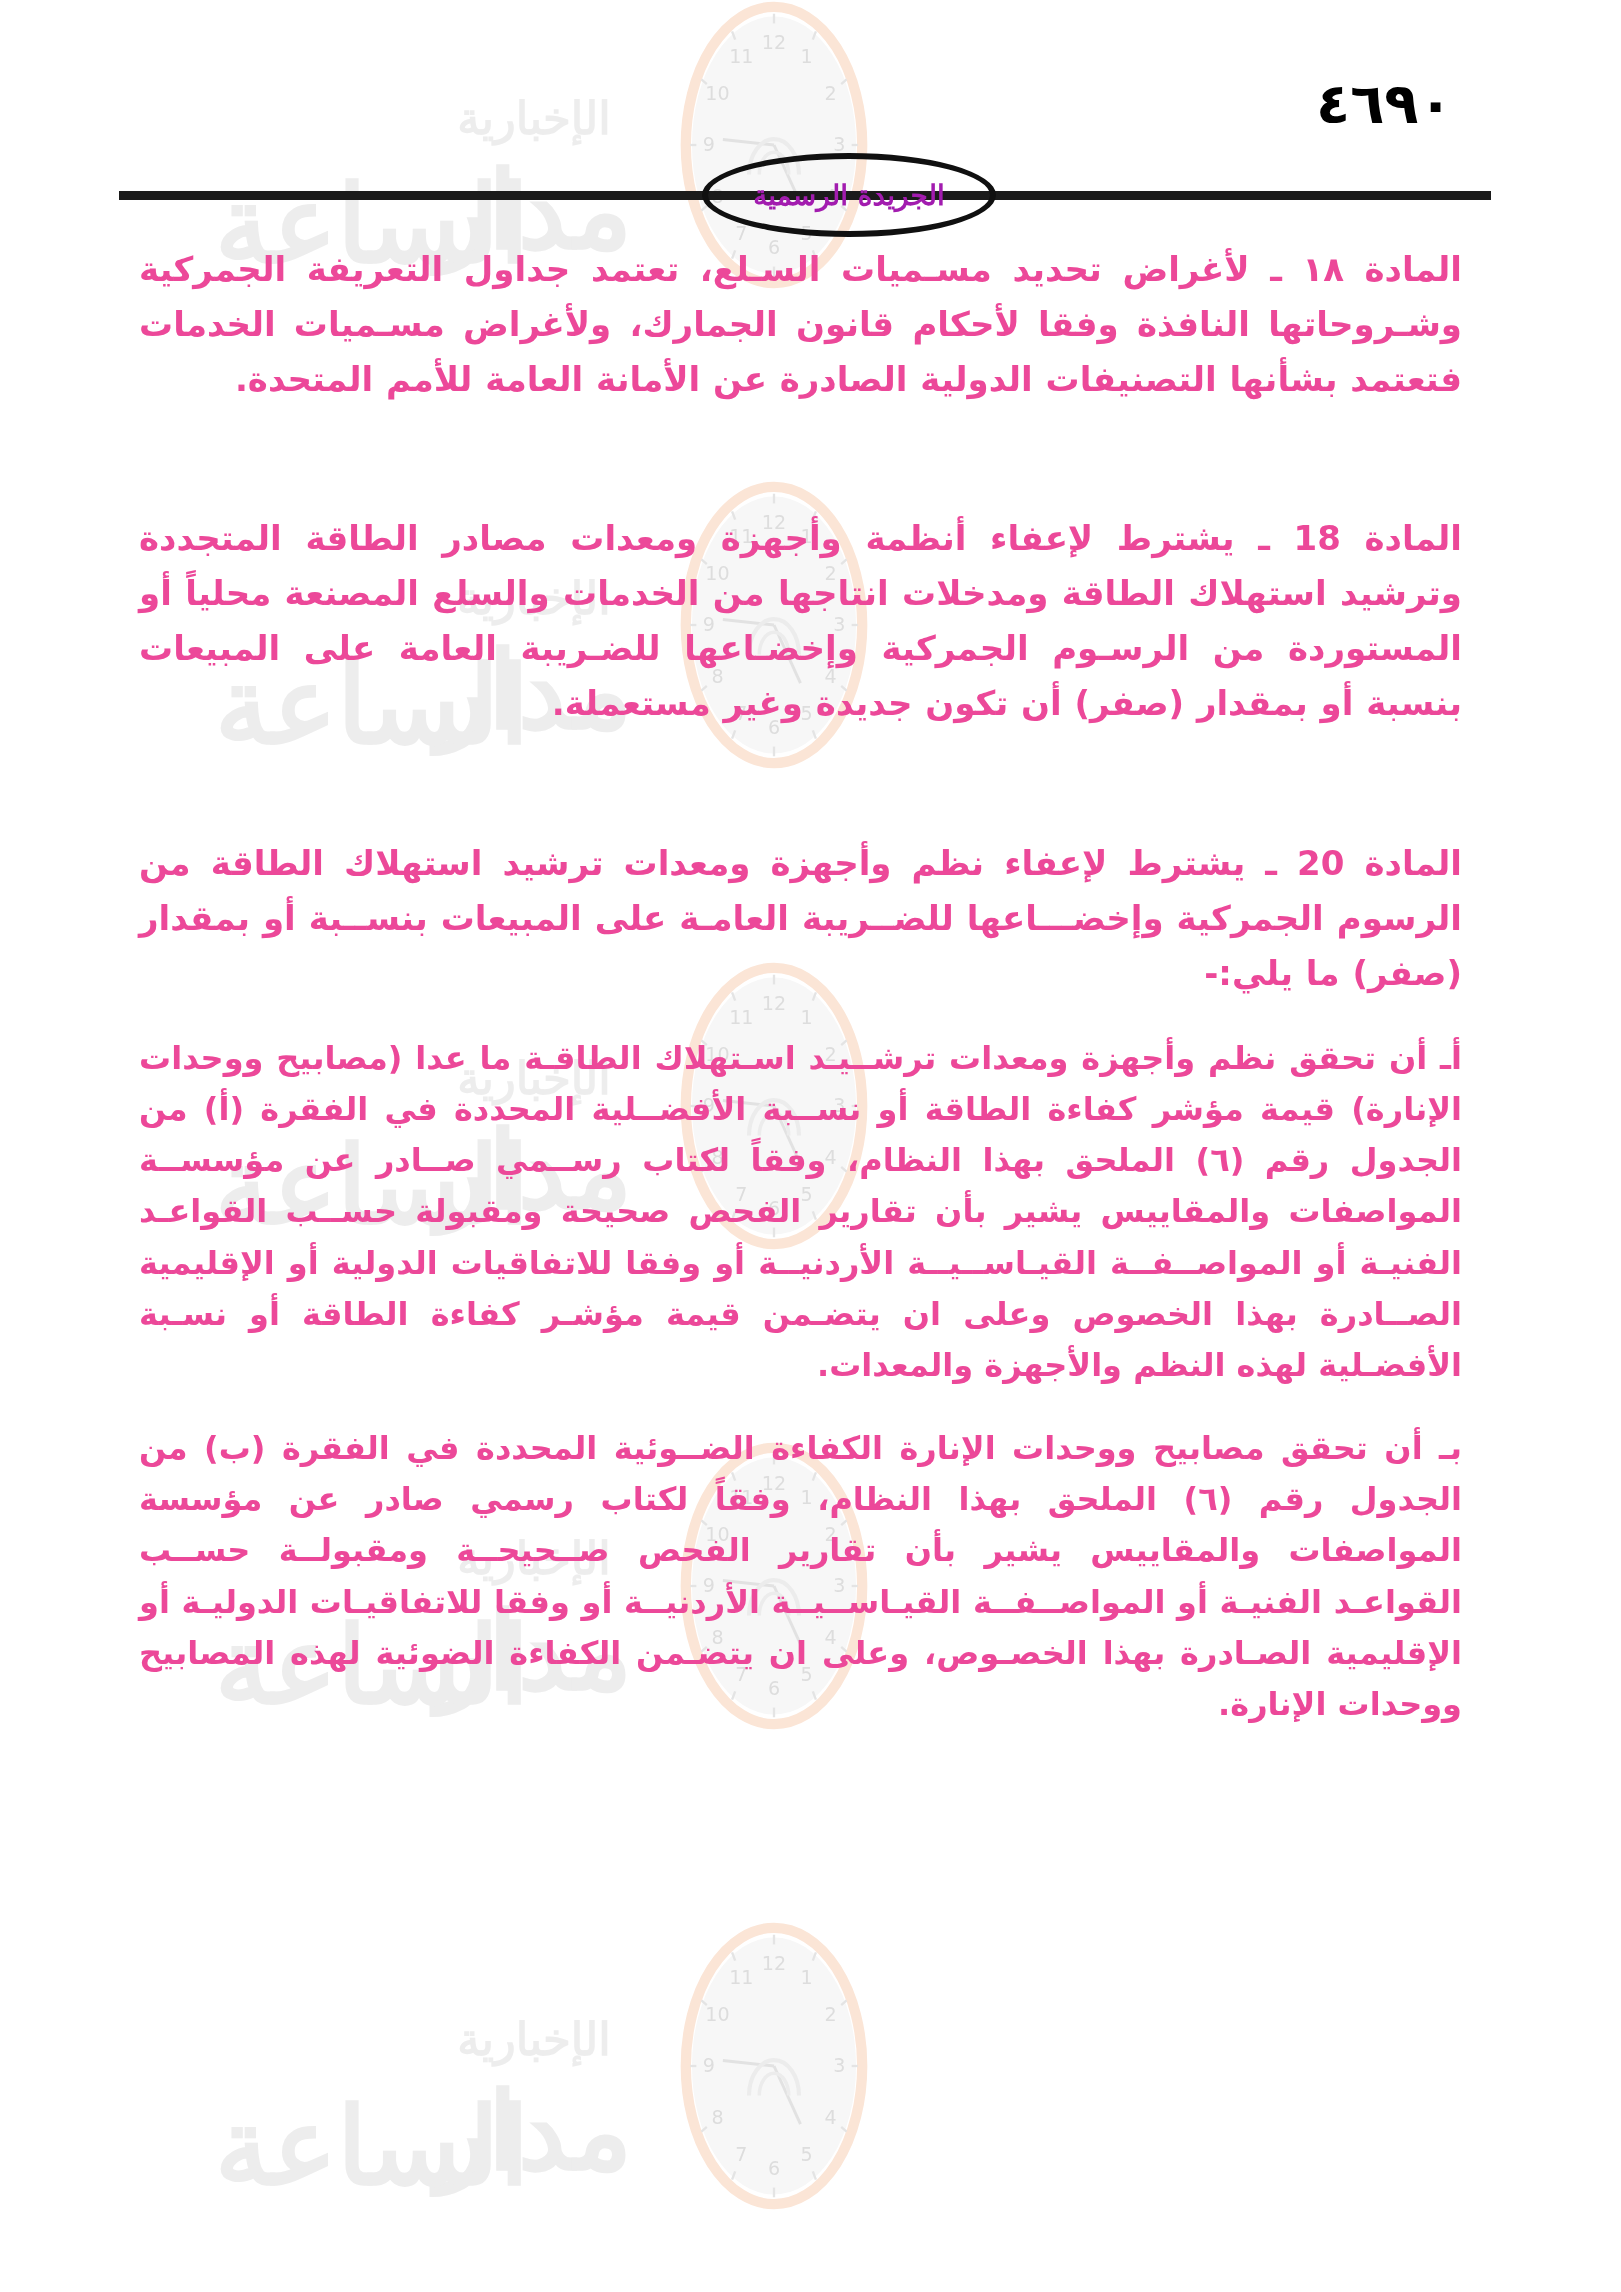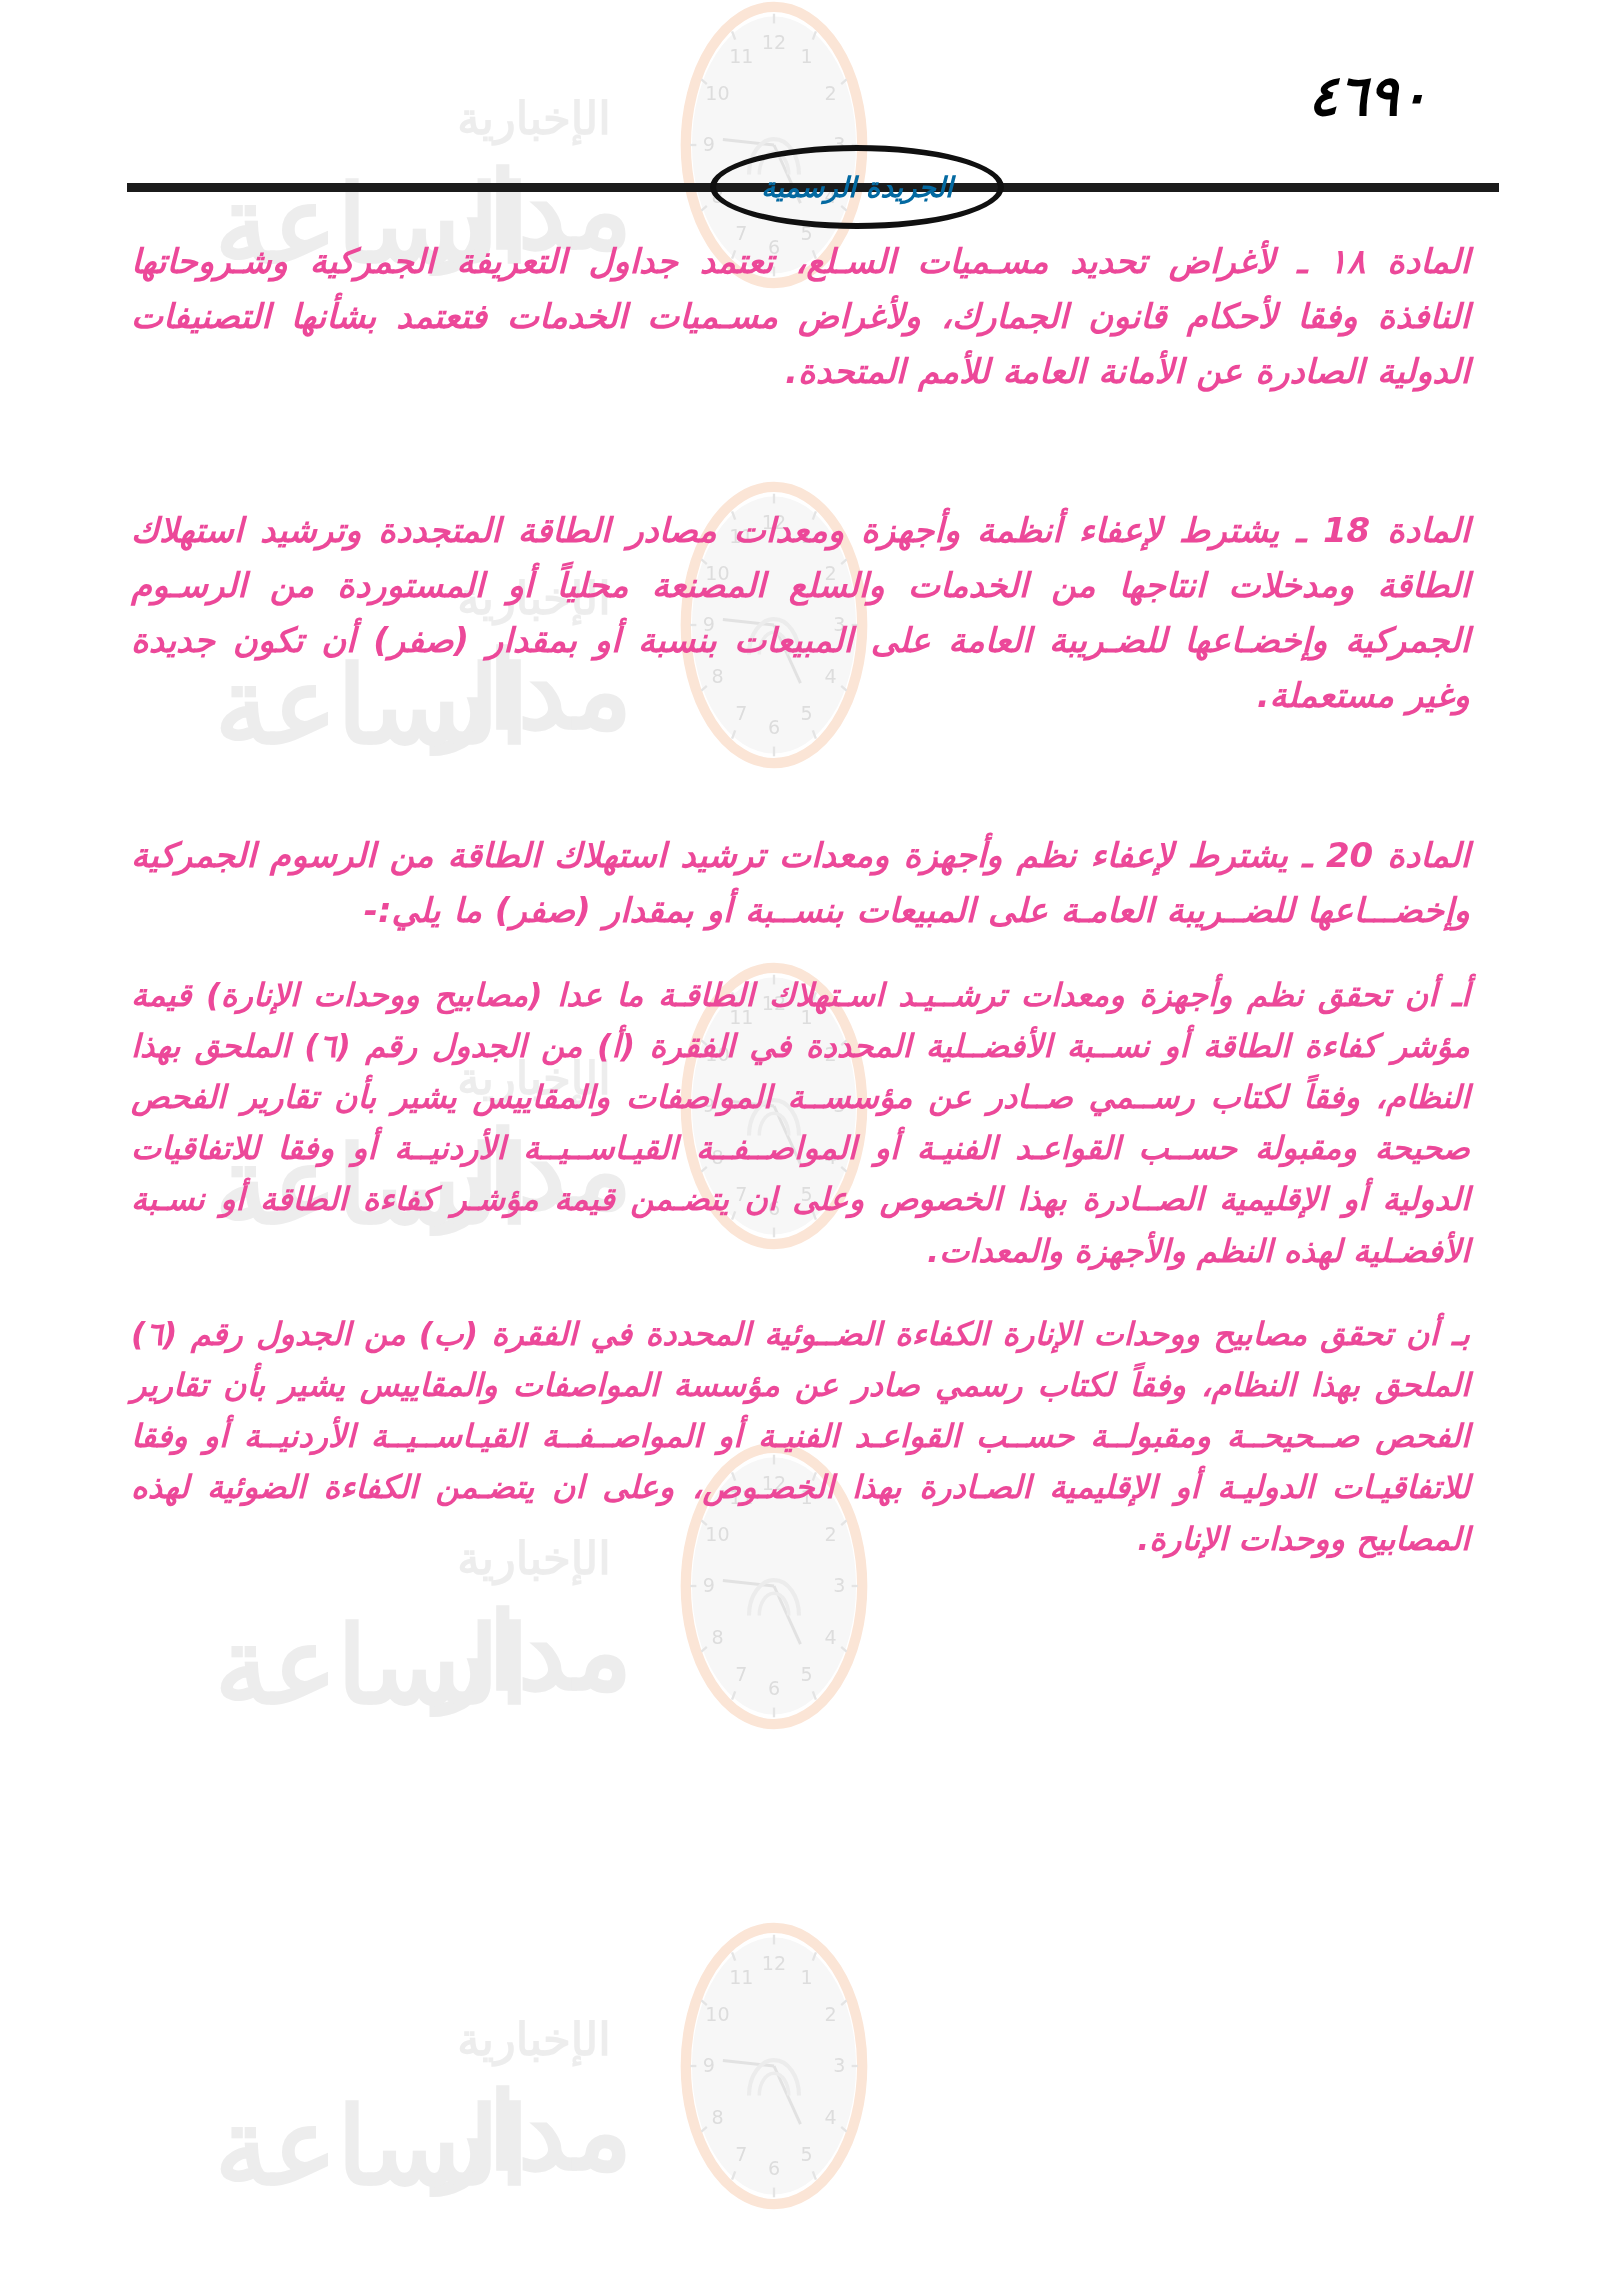--- a/index.html
+++ b/index.html
@@ -37,22 +37,21 @@
     white-space: nowrap;
     letter-spacing: 2px;
   }
 
   
   #page {
     position: relative;
     z-index: 2;
     width: 1621px;
     height: 2293px;
-    padding: 4px;
-    font-style: italic;
+    padding: 12px;
   }
 
   
   #header {
     position: relative;
     height: 196px;
   }
   #page-number {
     position: absolute;
     top: 59px;
@@ -82,21 +81,21 @@
     border-radius: 50%;
     background: transparent;
     display: flex;
     align-items: center;
     justify-content: center;
   }
   #gazette-title {
     font-family: "DejaVu Serif", "Liberation Serif", serif;
     font-size: 28px;
     font-weight: bold;
-    color: #0369a1;
+    color: #a21caf;
     letter-spacing: 0px;
   }
 
   
   #content {
     padding: 0 147px 0 127px;
   }
   .article {
     margin-bottom: 37px;
     font-family: "DejaVu Sans", "Liberation Sans", sans-serif;

